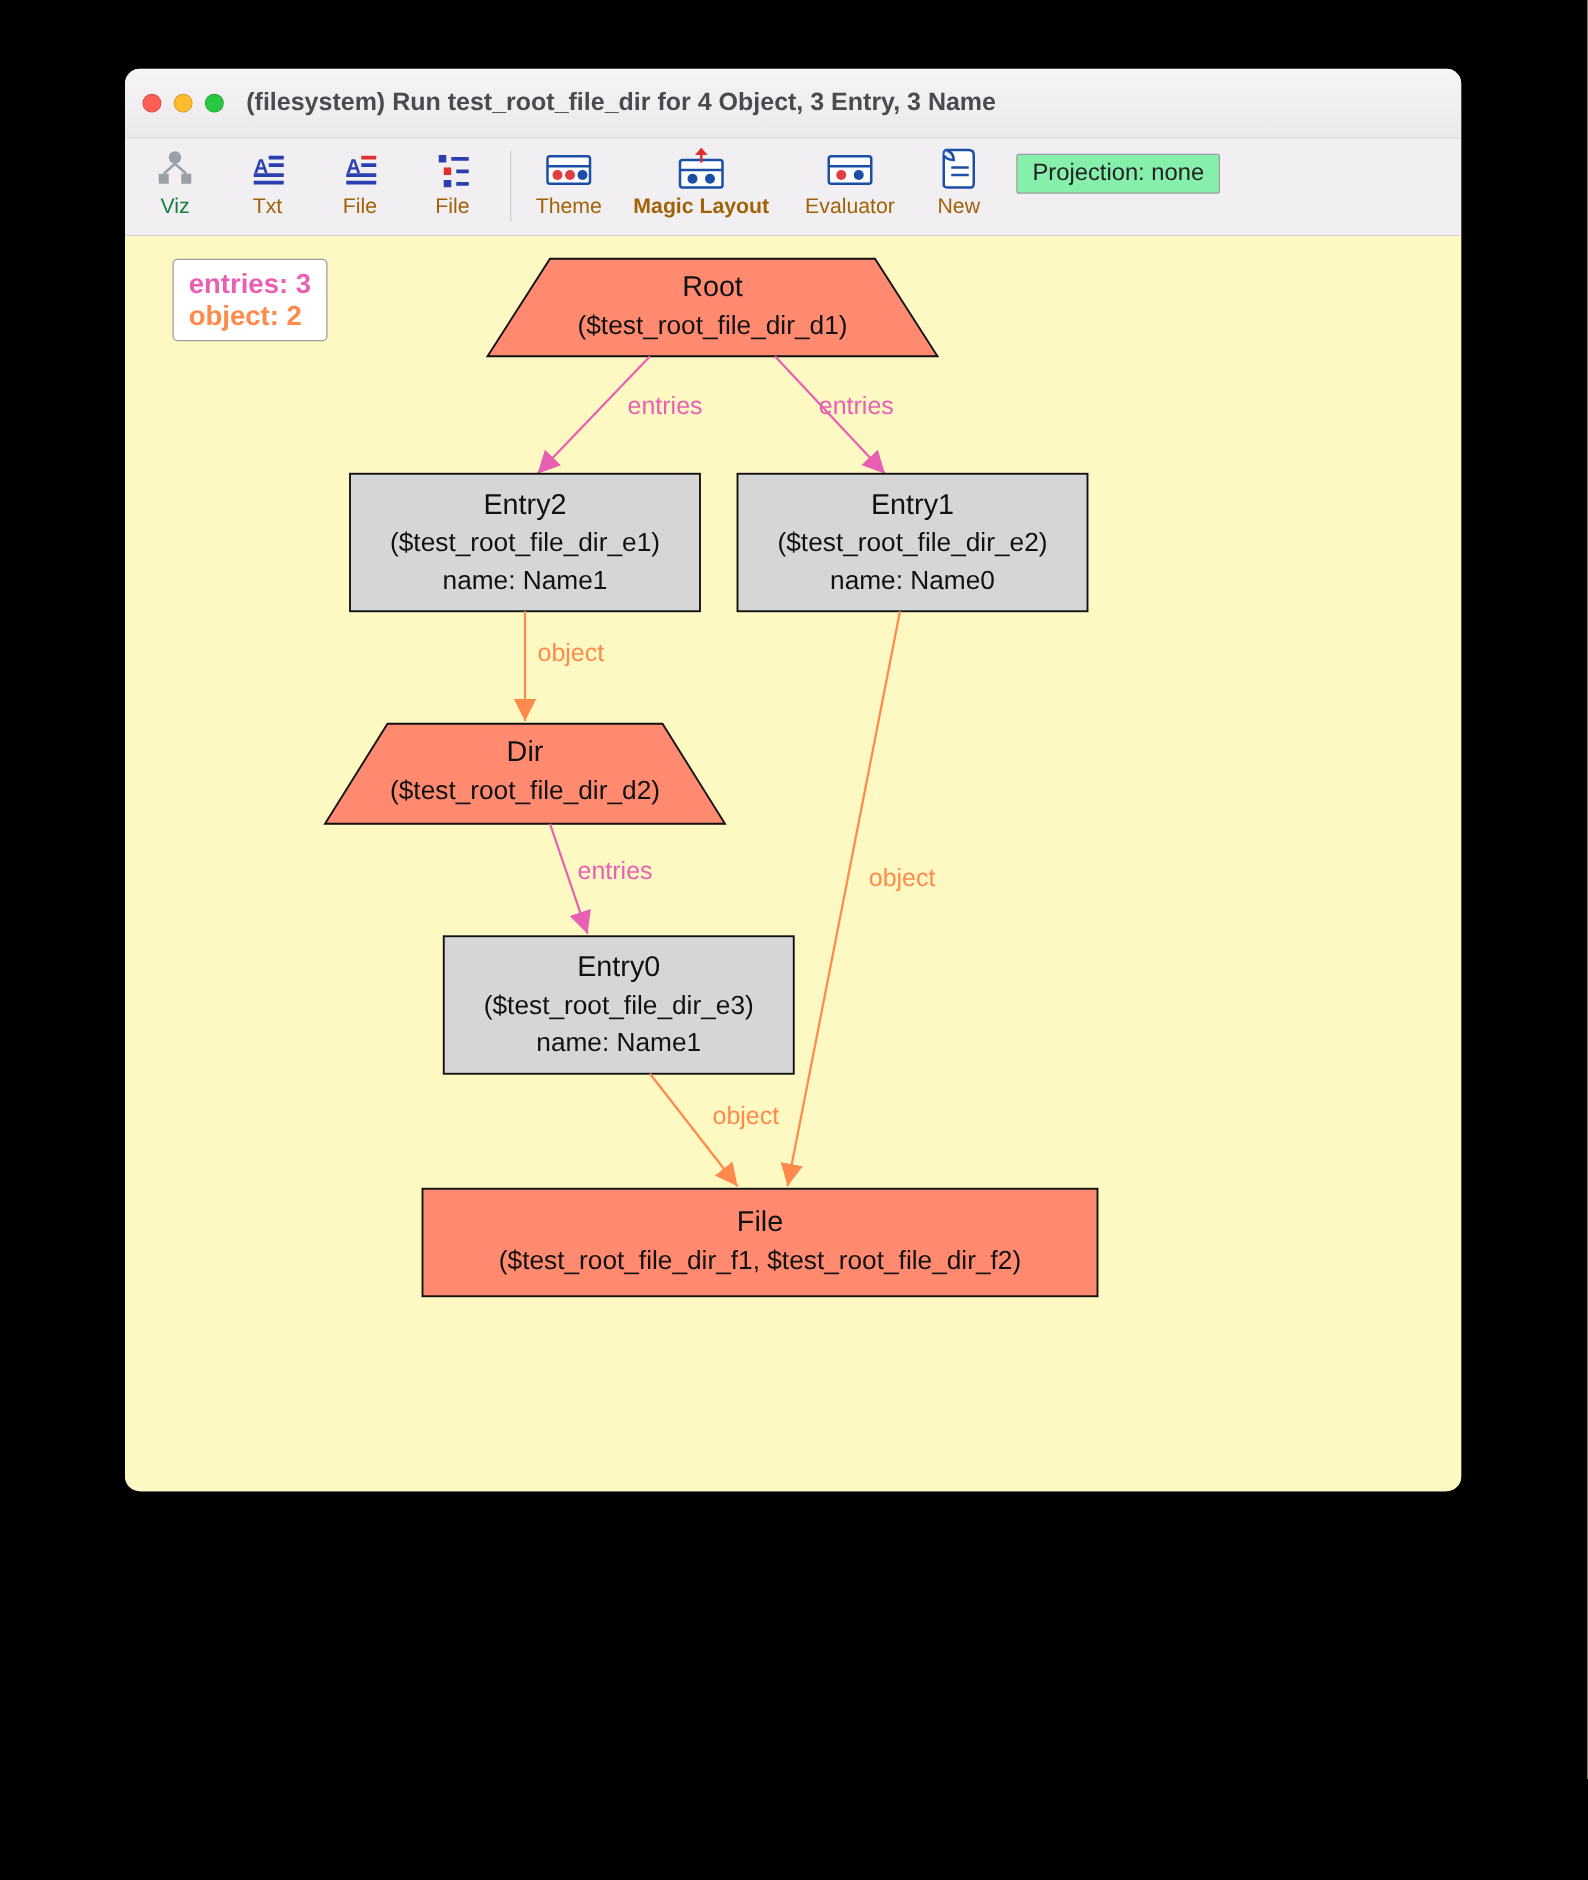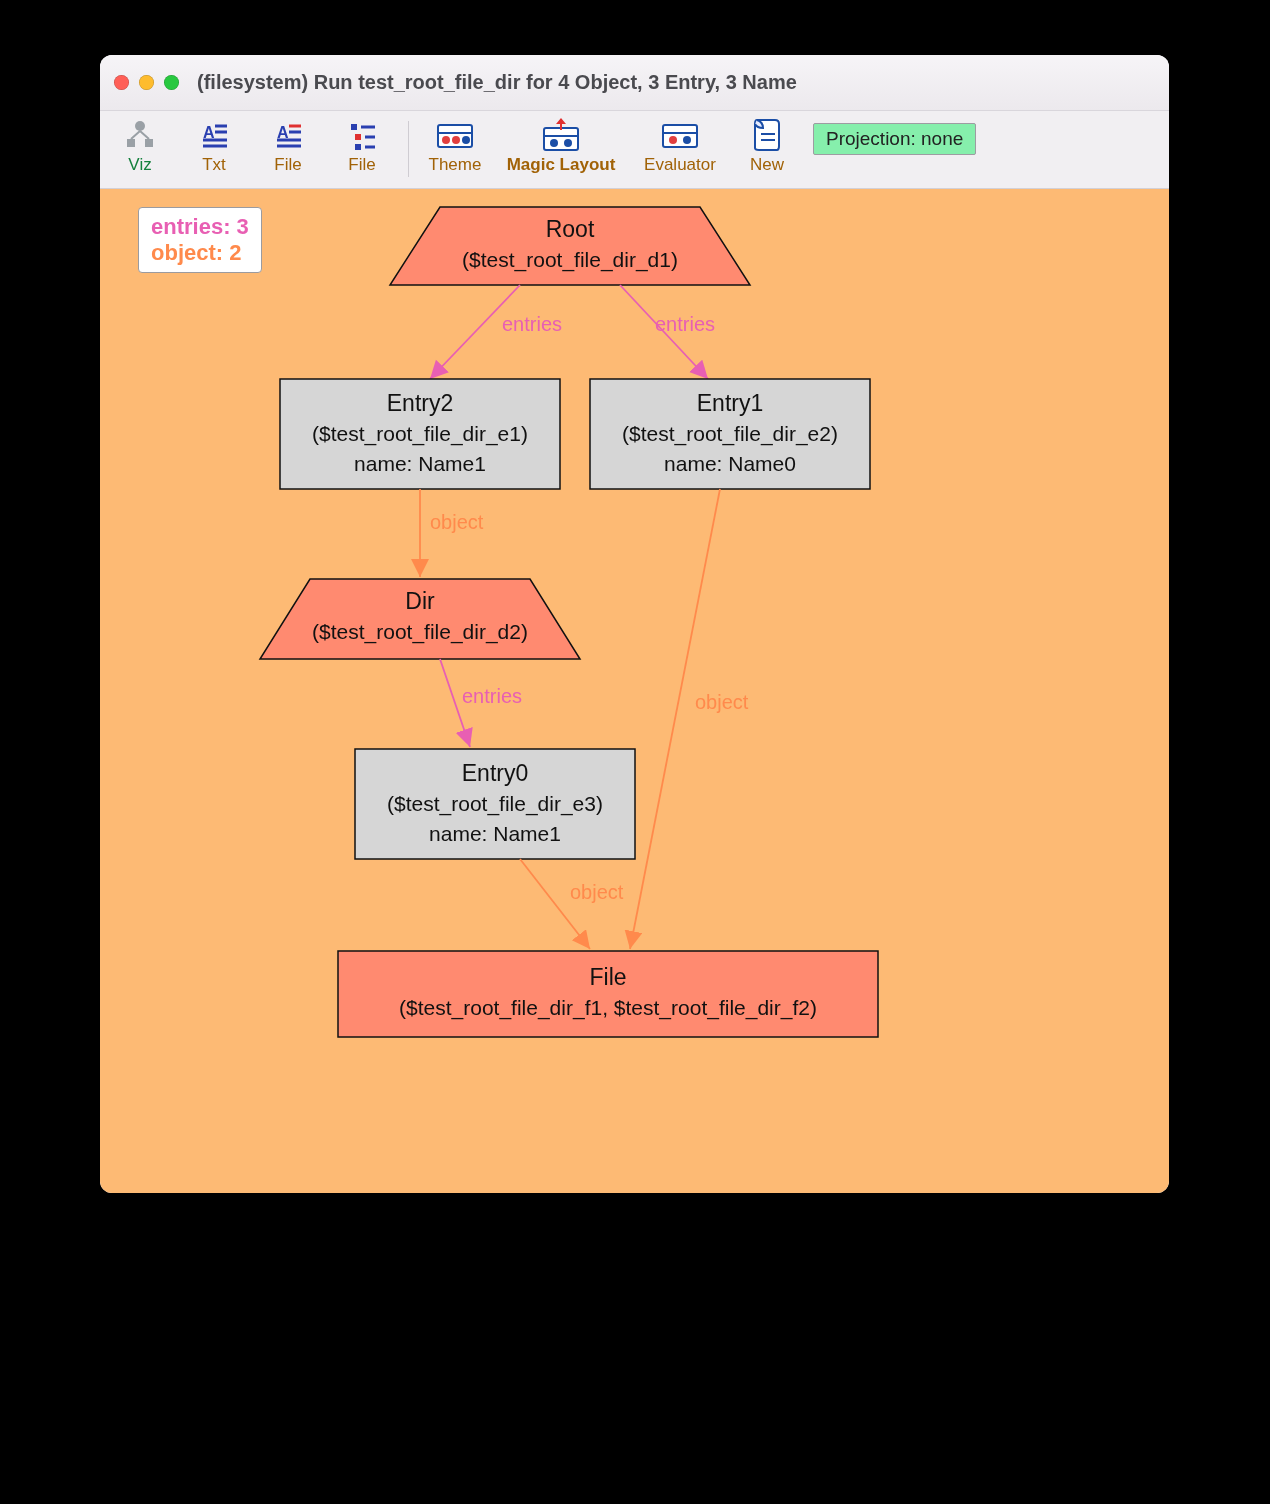--- a/index.html
+++ b/index.html
@@ -61,21 +61,21 @@
   .tb-btn .icon { height: 36px; display:flex; align-items:center; justify-content:center; }
   .tb-btn .lbl { font-size: 17px; color: #a16207; margin-top: 2px; }
   .tb-btn.disabled .lbl { color: #15803d; }
   .proj-box {
     margin-left: 6px; margin-top: 6px;
     border: 1px solid #9e9ca2; background: #86efac;
     padding: 3px 12px; border-radius: 2px; font-size: 19px; color: #222;
     height: 32px; display:flex; align-items:center;
   }
   .canvas {
-    background: #fdba74;
+    background: #fef9c3;
     position: relative;
     width: 100%;
     height: calc(100% - 122px);
   }
   .legend {
     position: absolute; left: 38px; top: 18px;
     border: 1px solid #9b9b9f; border-radius: 4px;
     padding: 6px 12px; font-size: 22px; font-weight: 600;
     background: #fff;
   }

